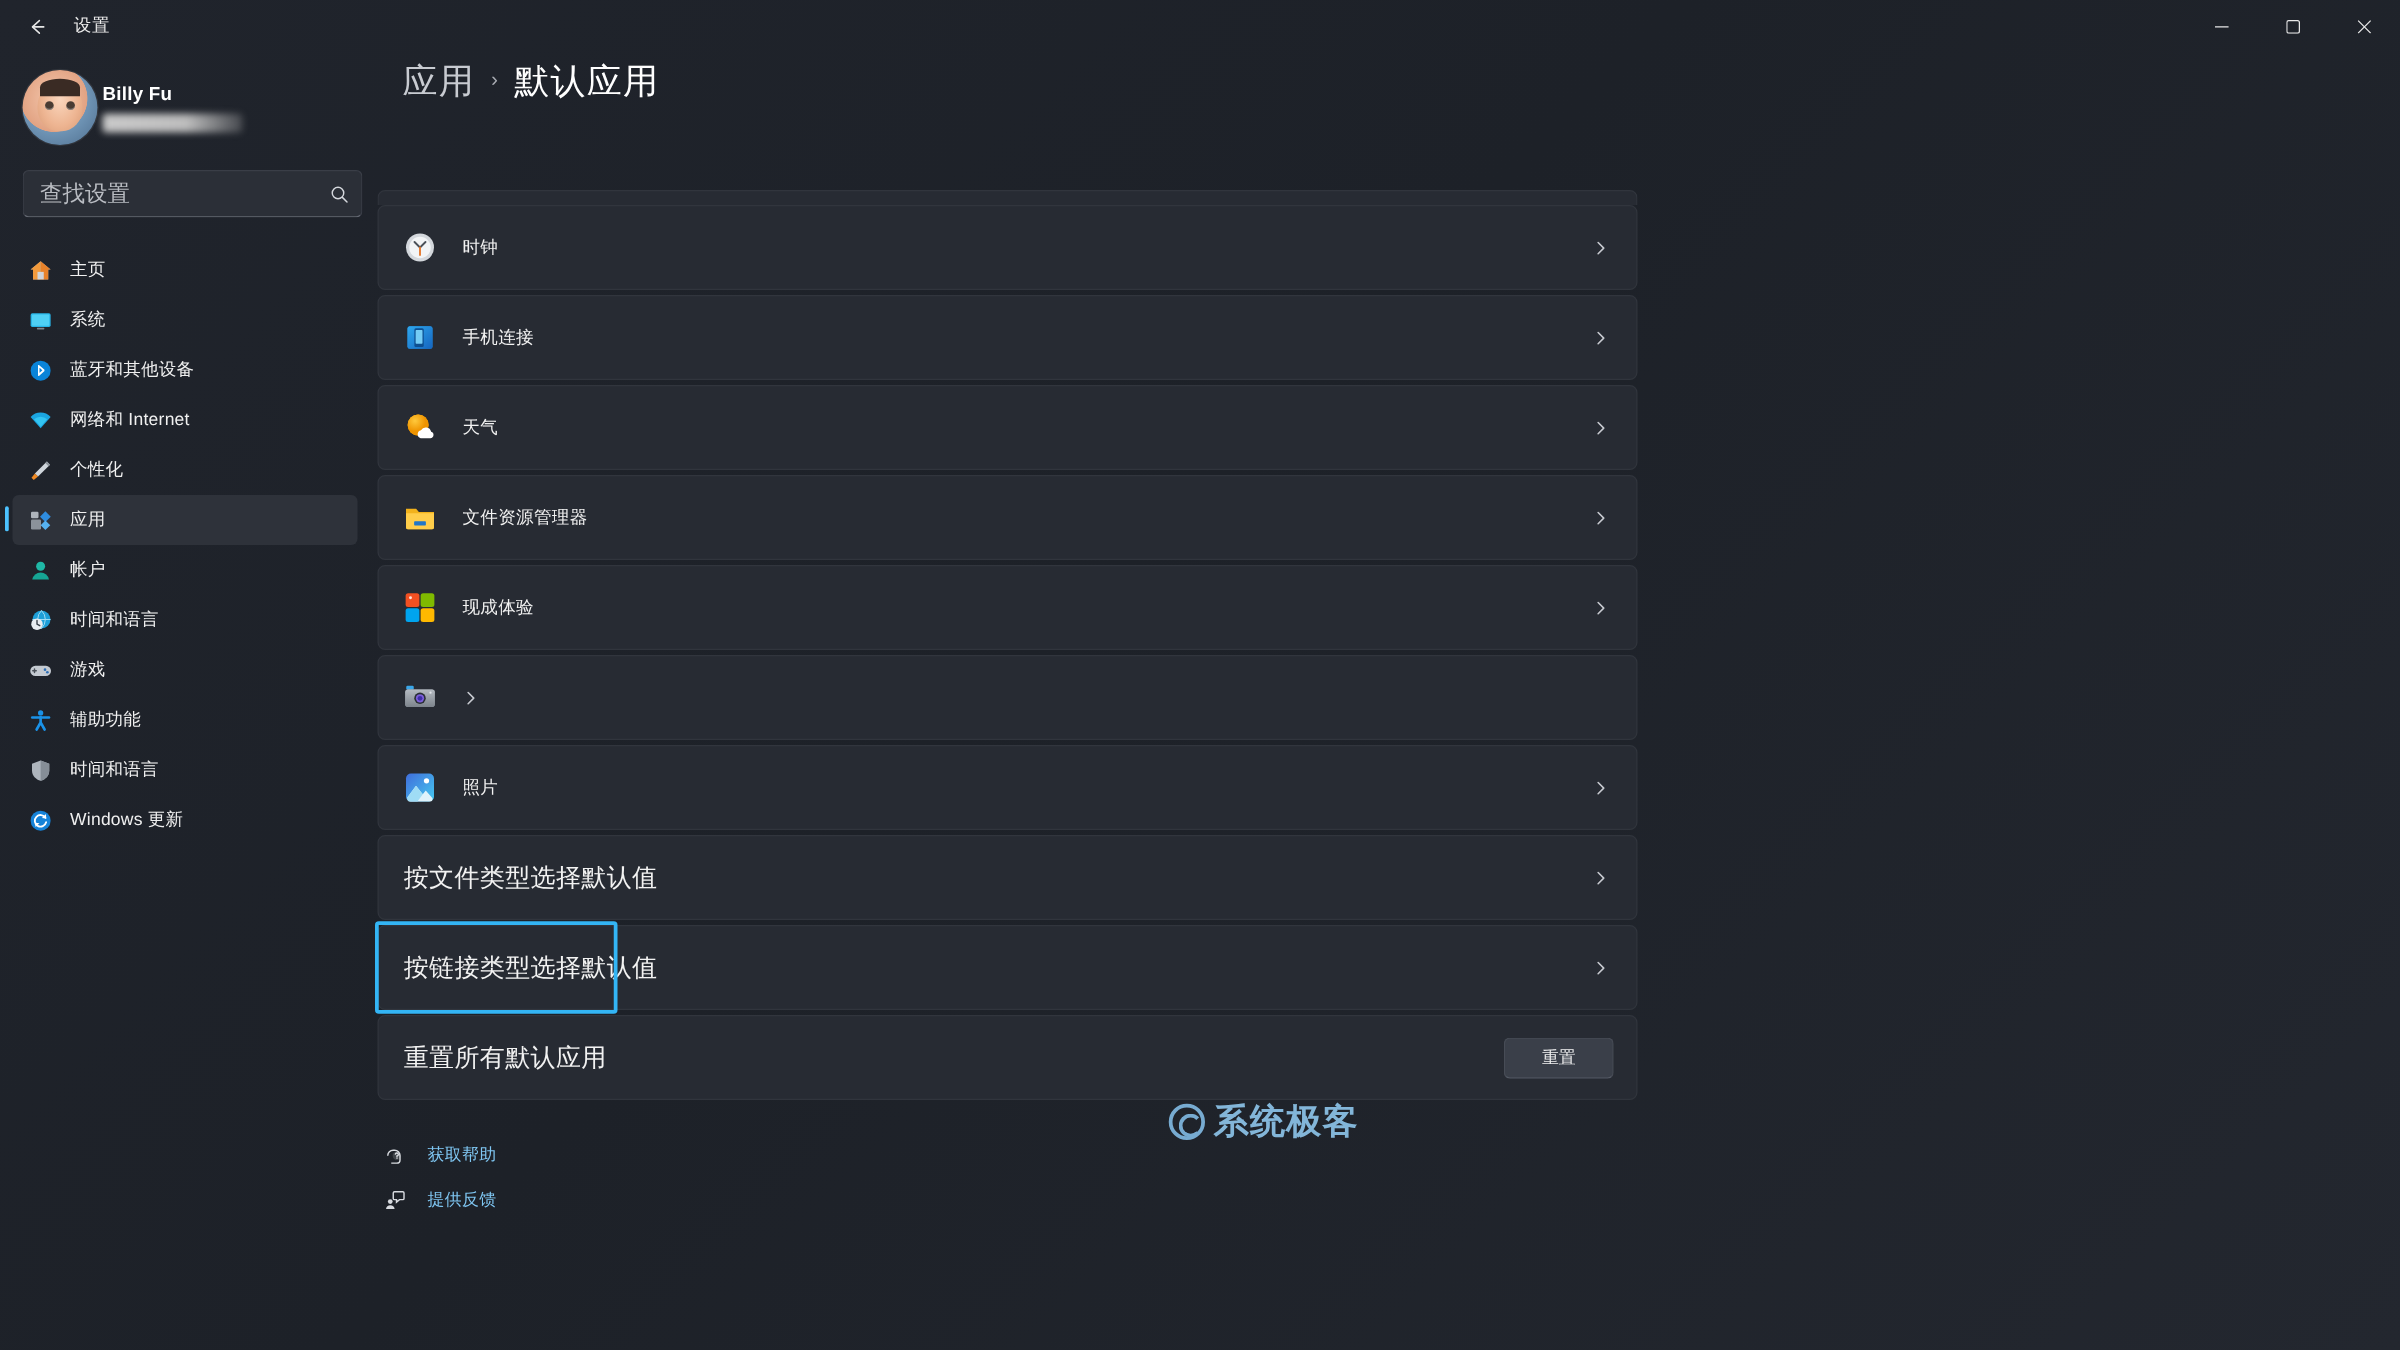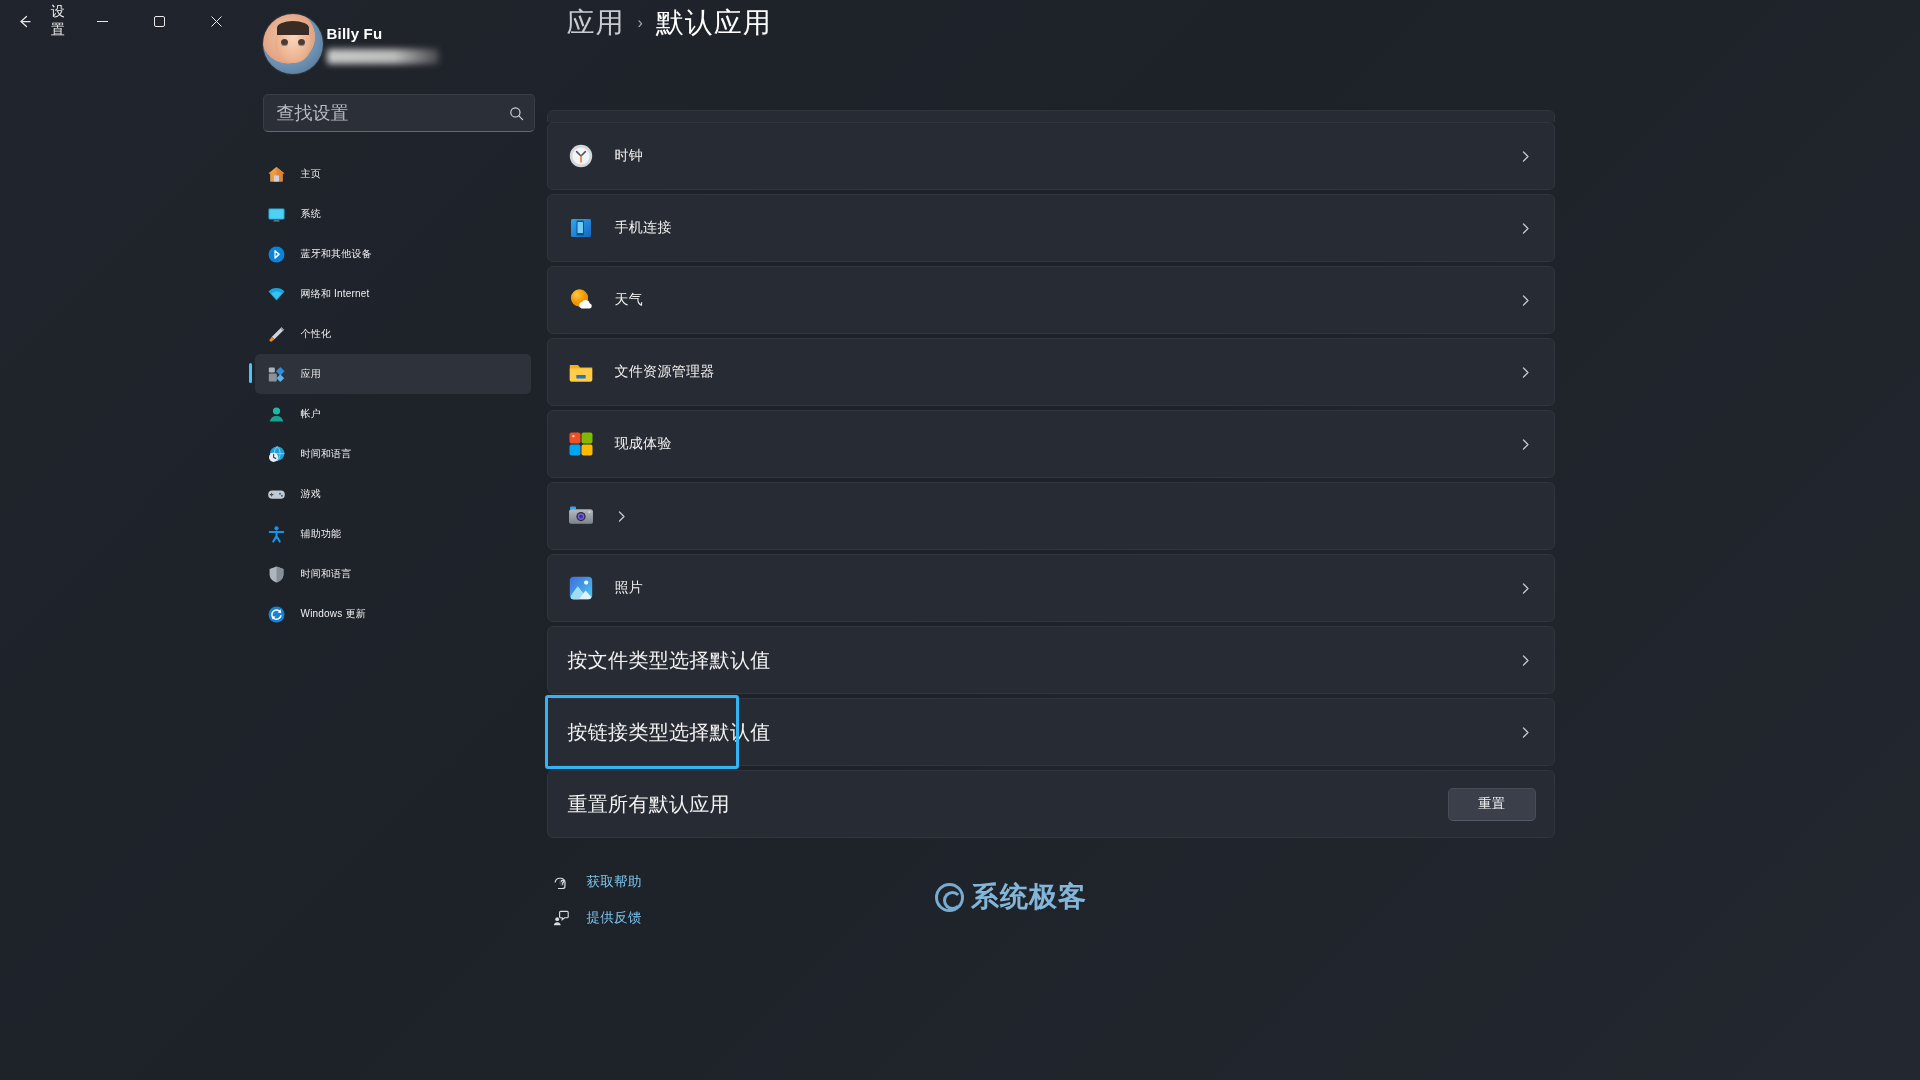--- a/index.html
+++ b/index.html
@@ -6,21 +6,21 @@
   html,body{
     width:1920px; height:1080px; overflow:hidden;
     background:#1e2229;
     font-family:"Liberation Sans","DejaVu Sans",sans-serif;
     color:#ffffff;
     -webkit-font-smoothing:antialiased;
   }
   #app{
     position:relative; width:1920px; height:1080px;
     background:linear-gradient(135deg,#20242c 0%,#1d2128 45%,#23272f 100%);
-    display:flex; 
+    display:flex; flex-direction:column;
   }
 
   
   .titlebar{
     height:42px; flex:0 0 42px; display:flex; align-items:center;
     padding-left:10px; position:relative; z-index:30;
   }
   .tb-back{
     width:38px; height:30px; display:flex; align-items:center; justify-content:center;
     border-radius:5px; color:#e6e6e6; font-size:17px; cursor:default;
@@ -92,21 +92,21 @@
     padding-left:12px; border-radius:5px; margin-bottom:0;
   }
   .nav-item + .nav-item{ margin-top:0; }
   .nav-item.active{ background:#2e323a; }
   .nav-item.active:before{
     content:""; position:absolute; left:-6px; top:9px; width:3px; height:20px;
     border-radius:2px; background:#4cc2ff;
   }
   .nav-ico{ width:20px; height:20px; flex:0 0 20px; display:flex; align-items:center; justify-content:center; }
   .nav-ico svg{ display:block; }
-  .nav-label{ font-size:10px; color:#f0f0f0; letter-spacing:.2px; white-space:nowrap; }
+  .nav-label{ font-size:14px; color:#f0f0f0; letter-spacing:.2px; white-space:nowrap; }
 
   
   .main{
     flex:1; min-width:0; position:relative; overflow:hidden;
     padding-left:10px;
   }
   .bc-row{ display:flex; align-items:center; gap:13px; height:46px; padding-left:12px; }
   .bc-parent{ font-size:28px; color:#c8cbd1; letter-spacing:1px; }
   .bc-sep{ font-size:16px; color:#a9acb3; }
   .bc-current{ font-size:28px; color:#ffffff; letter-spacing:1px; }

